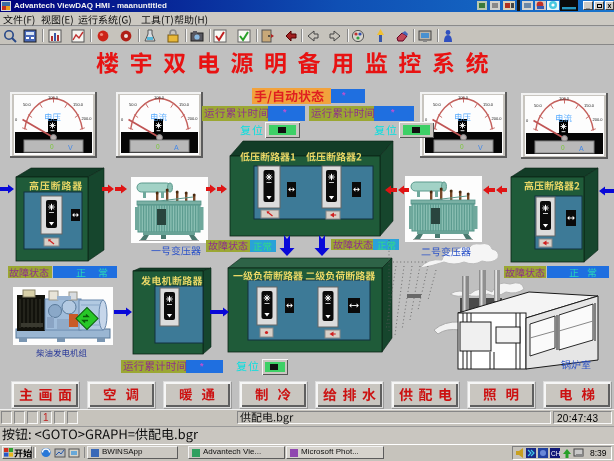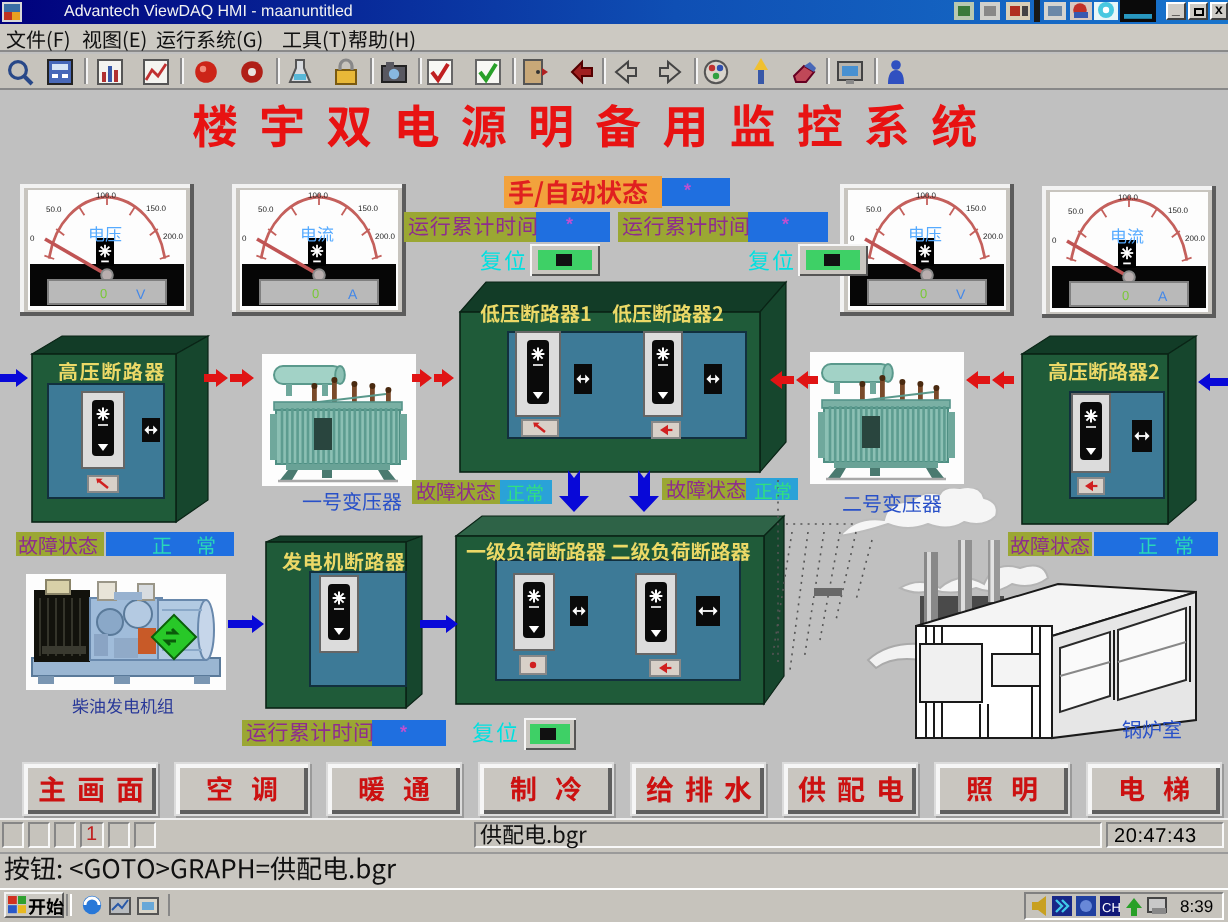--- a/index.html
+++ b/index.html
@@ -35,21 +35,21 @@
 </style></head><body>
 <div id="scr">
 
 <div class="tb"></div>
 <svg class="abs" style="left:1px;top:1px" width="10" height="10">
  <rect x="0" y="0" width="10" height="10" fill="#d8d8d8"></rect>
  <rect x="1" y="1" width="8" height="4" fill="#3a6ea5"></rect>
  <rect x="1" y="5" width="4" height="4" fill="#c03020"></rect>
  <rect x="5" y="5" width="4" height="4" fill="#e8a020"></rect>
 </svg>
-<div class="abs" style="left:32px;top:1px;font-size:8px;font-weight:normal;color:#f2f2f2;letter-spacing:0">Advantech ViewDAQ HMI - maanuntitled</div>
+<div class="abs" style="left:14px;top:1px;font-size:8px;font-weight:bold;color:#f2f2f2;letter-spacing:0">Advantech ViewDAQ HMI - maanuntitled</div>
 
 <svg class="abs" style="left:477px;top:0px" width="104" height="11">
  <rect x="0" y="1" width="10" height="9" fill="#b8c8b0"></rect>
       <rect x="2" y="3" width="6" height="5" fill="#3a7a3a"></rect>
  <rect x="13" y="1" width="10" height="9" fill="#d0d0cc"></rect>
       <rect x="15" y="3" width="6" height="5" fill="#888"></rect>
  <rect x="26" y="1" width="12" height="9" fill="#d8d0b8"></rect>
       <rect x="28" y="3" width="5" height="5" fill="#b03020"></rect>
       <rect x="34" y="3" width="3" height="5" fill="#444"></rect>
  <rect x="40" y="0" width="3" height="11" fill="#181818"></rect>
@@ -736,20 +736,23 @@
 <div class="abs" style="left:35px;top:447px;width:1px;height:11px;background:#fff"></div>
 <svg class="abs" style="left:40px;top:447px" width="44" height="11">
  <circle cx="6" cy="5.5" r="4.6" fill="#2878d8"></circle>
       <path d="M2.5,5.5 a3.5,3.5 0 0 1 7,0" fill="none" stroke="#fff" stroke-width="1.4"></path>
  <rect x="15" y="2" width="10" height="8" fill="#b8bcc0" stroke="#555"></rect>
       <path d="M16,8 l3,-3 2,2 3,-4" stroke="#2858a8" fill="none"></path>
  <rect x="29" y="2" width="10" height="8" fill="#d8d4c8" stroke="#555"></rect>
       <rect x="31" y="4" width="6" height="4" fill="#68a8d8"></rect>
 </svg>
 <div class="abs" style="left:84px;top:447px;width:1px;height:11px;background:#888"></div>
+<div class="taskb" style="left:87px;width:91px"><span style="display:inline-block;width:8px;height:8px;background:#3868b8;margin:2px 3px 0 3px;vertical-align:top"></span>BWINSApp</div>
+<div class="taskb" style="left:188px;width:97px"><span style="display:inline-block;width:8px;height:8px;background:#30a060;margin:2px 3px 0 3px;vertical-align:top"></span>Advantech Vie...</div>
+<div class="taskb" style="left:286px;width:98px;background:#d6d3cd"><span style="display:inline-block;width:8px;height:8px;background:#9048b0;margin:2px 3px 0 3px;vertical-align:top"></span>Microsoft Phot...</div>
 <div class="abs sunk" style="left:512px;top:446px;width:100px;height:14px"></div>
 <svg class="abs" style="left:515px;top:447px" width="70" height="12">
  <polygon points="1,4 4,4 8,1 8,11 4,8 1,8" fill="#c8a020"></polygon>
  <rect x="11" y="1" width="10" height="10" fill="#182888"></rect>
       <path d="M13,3 l3,3 -3,3 M16,3 l3,3 -3,3" stroke="#40c8e8" fill="none" stroke-width="1.2"></path>
  <rect x="23" y="1" width="10" height="10" fill="#2040a0"></rect>
       <circle cx="28" cy="6" r="3" fill="#6888d8"></circle>
  <rect x="35" y="1" width="10" height="10" fill="#101878"></rect>
       <text x="36" y="9" font-size="6.5" fill="#fff" font-family="Liberation Sans">CH</text>
  <polygon points="52,2 56,7 53.5,7 53.5,11 50.5,11 50.5,7 48,7" fill="#28a028"></polygon>

